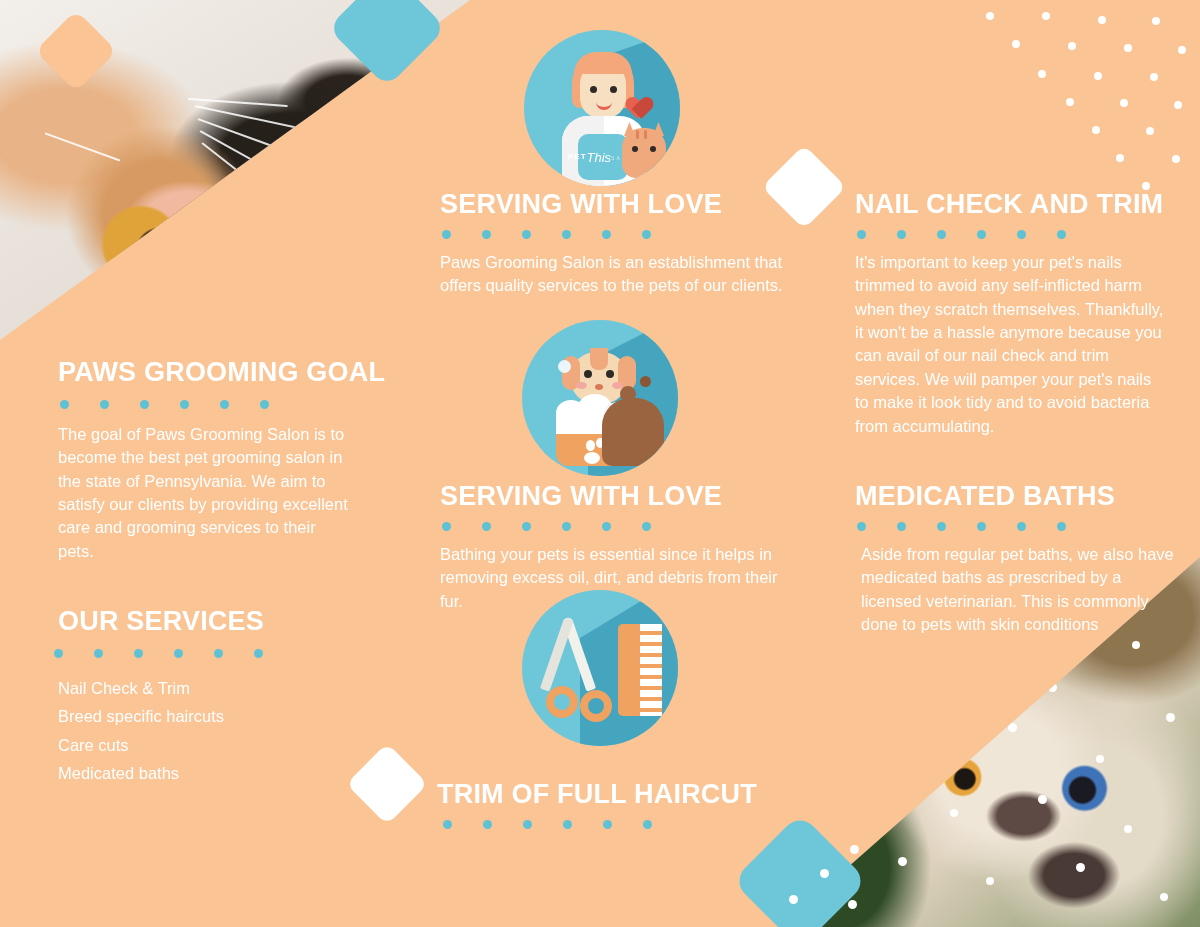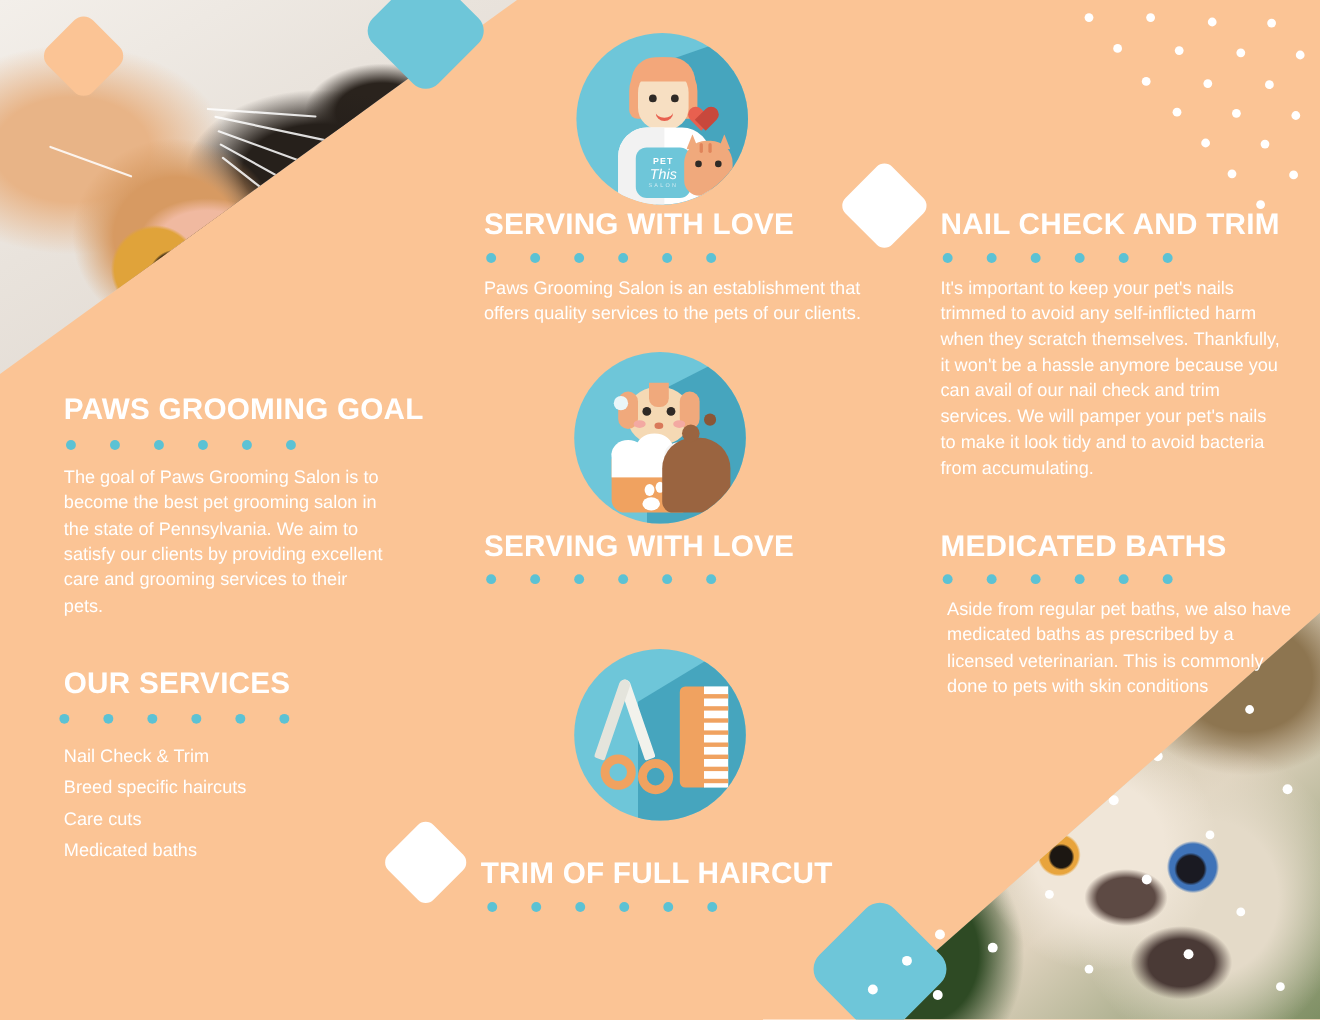--- a/index.html
+++ b/index.html
@@ -272,21 +272,21 @@
 
     <div style="position:absolute;left:72px;top:68px;width:16px;height:9px;
          border-bottom:3px solid #e8604f;border-radius:0 0 10px 10px;"></div>
 
     <div style="position:absolute;left:38px;top:86px;width:84px;height:74px;
          border-radius:26px 26px 0 0;background:#ffffff;"></div>
     <div style="position:absolute;left:38px;top:86px;width:42px;height:74px;
          border-radius:26px 0 0 0;background:#f2f2f2;"></div>
 
     <div style="position:absolute;left:54px;top:104px;width:50px;height:46px;
-         border-radius:10px;background:#6ec6d9;display:flex;flex-direction:column;
+         border-radius:10px;background:#6ec6d9;display:flex;flex-direction:row;
          align-items:center;justify-content:center;line-height:1;">
       <span style="color:#fff;font-size:8px;font-weight:bold;letter-spacing:1px;">PET</span>
       <span style="color:#fff;font-size:13px;font-style:italic;margin-top:1px;">This</span>
       <span style="color:#cfeaf1;font-size:5px;letter-spacing:2px;margin-top:2px;">SALON</span>
     </div>
 
     <div style="position:absolute;left:104px;top:62px;width:26px;height:26px;">
       <div style="position:absolute;left:0;top:4px;width:14px;height:21px;
            background:#e8604f;border-radius:8px 8px 0 0;transform:rotate(-45deg);"></div>
       <div style="position:absolute;left:9px;top:4px;width:14px;height:21px;
@@ -359,20 +359,21 @@
   <div class="col" style="left:440px;top:482px;width:346px;">
     <h2 class="sec-title">SERVING WITH LOVE</h2>
     <div class="dotrow" style="margin:10px 0 12px 2px;">
       <span></span>
         <span></span>
         <span></span>
         <span></span>
         <span></span>
         <span></span>
     </div>
+    <p class="body-text">Bathing your pets is essential since it helps in removing excess oil, dirt, and debris from their fur.</p>
   </div>
 
   <div class="circle-icon" style="left:522px;top:590px;">
     <div class="shadow-wedge" style="left:58px;top:0;width:180px;height:160px;
          clip-path:polygon(0 30%, 44% 0, 100% 40%, 100% 100%, 0 100%);"></div>
 
     <div style="position:absolute;left:52px;top:26px;width:10px;height:76px;
          background:#f2f2ec;transform:rotate(-19deg);border-radius:5px 5px 2px 2px;"></div>
     <div style="position:absolute;left:30px;top:26px;width:10px;height:76px;
          background:#e4e4dc;transform:rotate(19deg);border-radius:5px 5px 2px 2px;"></div>

